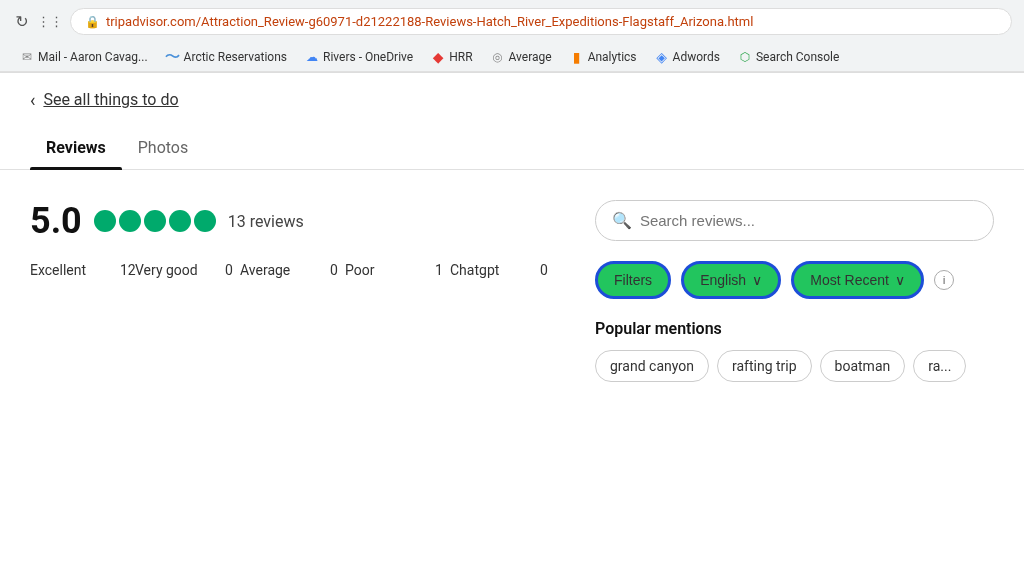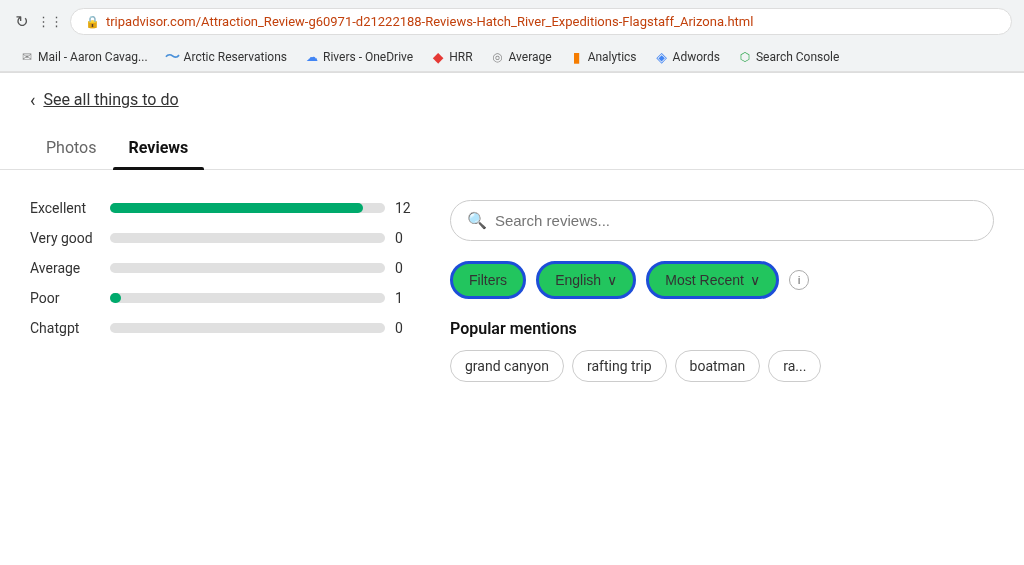--- a/index.html
+++ b/index.html
@@ -39,21 +39,21 @@
     
     .ratings-section { flex: 0 0 380px; }
     .overall-score { display: flex; align-items: center; gap: 12px; margin-bottom: 20px; }
     .score-number { font-size: 36px; font-weight: 700; color: #111; }
     .score-dots { display: flex; gap: 3px; }
     .dot { width: 22px; height: 22px; border-radius: 50%; background: #00aa6c; }
     .dot.full { background: #00aa6c; }
     .reviews-count { font-size: 16px; color: #444; }
 
     
-    .rating-bars { display: flex; flex-direction: column; gap: 14px; }
+    .rating-bars { display: flex; flex-direction: row; gap: 0; }
     .rating-row { display: flex; align-items: center; gap: 10px; }
     .rating-label { font-size: 14px; color: #333; width: 70px; }
     .bar-container { flex: 1; height: 10px; background: #e0e0e0; border-radius: 5px; position: relative; }
     .bar-fill { height: 100%; border-radius: 5px; background: #00aa6c; }
     .bar-fill.tiny { width: 4%; }
     .rating-count { font-size: 14px; color: #333; width: 15px; text-align: left; }
 
     
     .search-filter-section { flex: 1; }
     .search-box { display: flex; align-items: center; border: 1px solid #ccc; border-radius: 24px; padding: 10px 16px; gap: 8px; margin-bottom: 20px; background: #fff; }
@@ -122,31 +122,42 @@
 </div>
 
 <div class="page-content">
 
   <div class="back-nav">
     <span class="back-arrow">‹</span>
     <a class="back-link">See all things to do</a>
   </div>
 
   <div class="tabs">
+    <div class="tab active">
+      <span>Reviews</span>
+    </div>
     <div class="tab">
       <span>Photos</span>
     </div>
-    <div class="tab active">
-      <span>Reviews</span>
-    </div>
   </div>
 
   <div class="main-area">
 
     <div class="ratings-section">
+      <div class="overall-score">
+        <span class="score-number">5.0</span>
+        <div class="score-dots">
+          <div class="dot full"></div>
+          <div class="dot full"></div>
+          <div class="dot full"></div>
+          <div class="dot full"></div>
+          <div class="dot full"></div>
+        </div>
+        <span class="reviews-count">13 reviews</span>
+      </div>
 
       <div class="rating-bars">
 
         <div class="rating-row">
           <span class="rating-label">Excellent</span>
           <div class="bar-container">
             <div class="bar-fill" style="width:92%; background:#00aa6c;"></div>
           </div>
           <span class="rating-count">12</span>
         </div>

